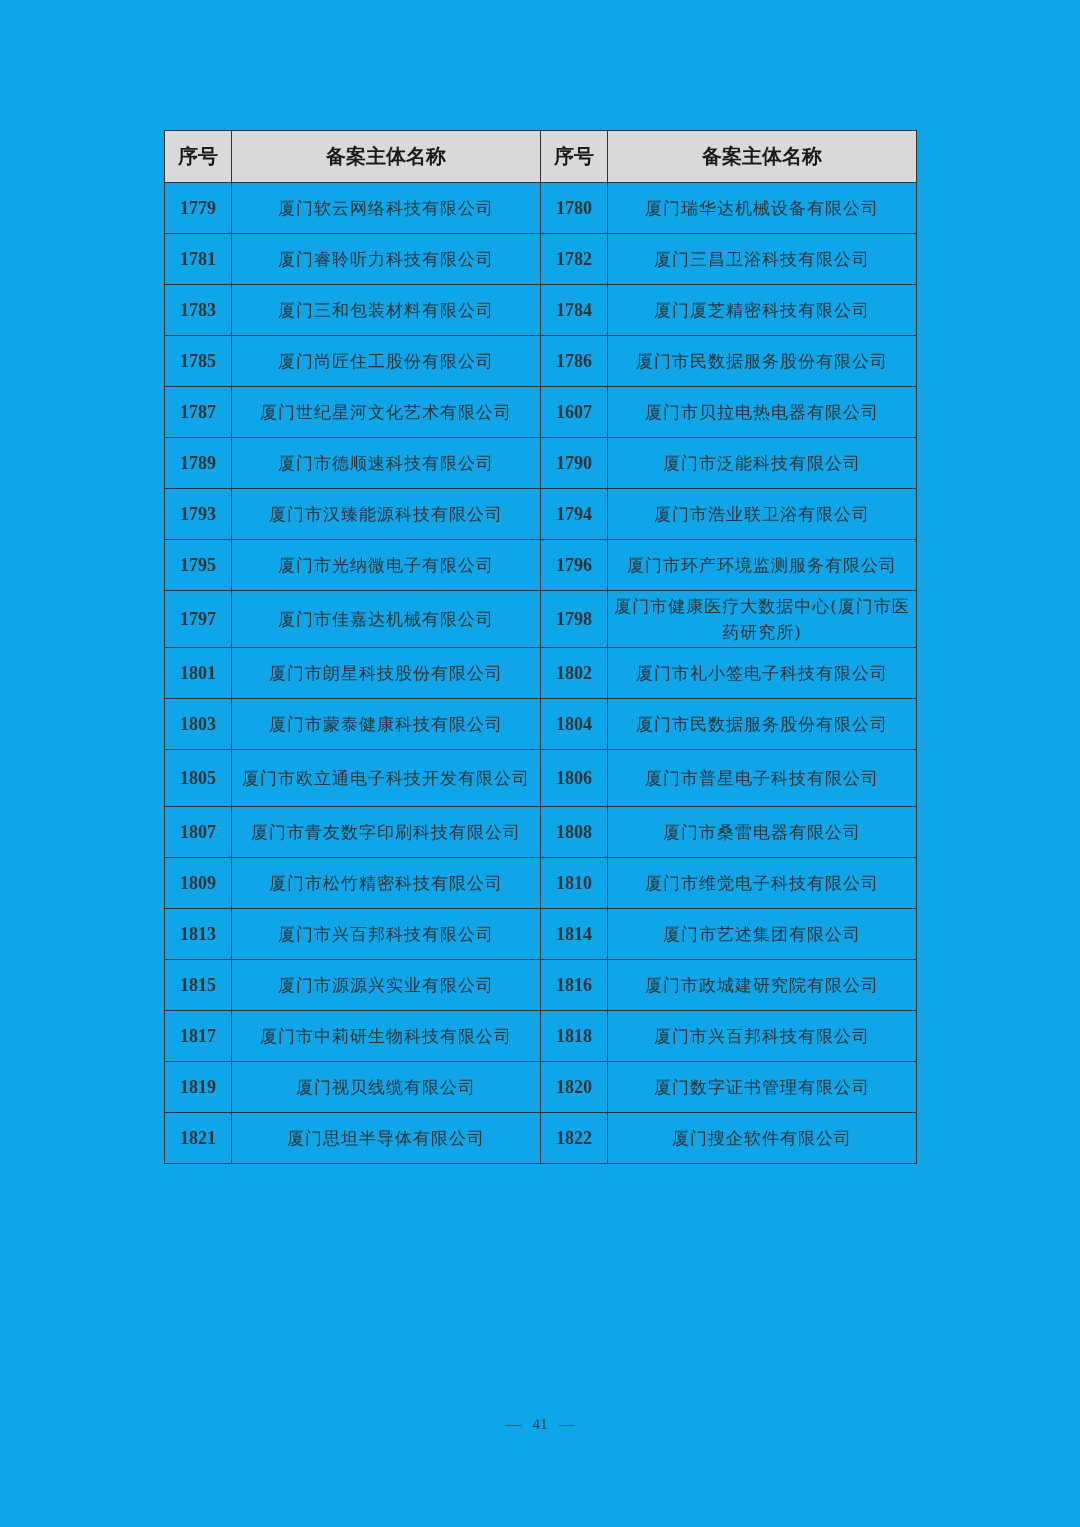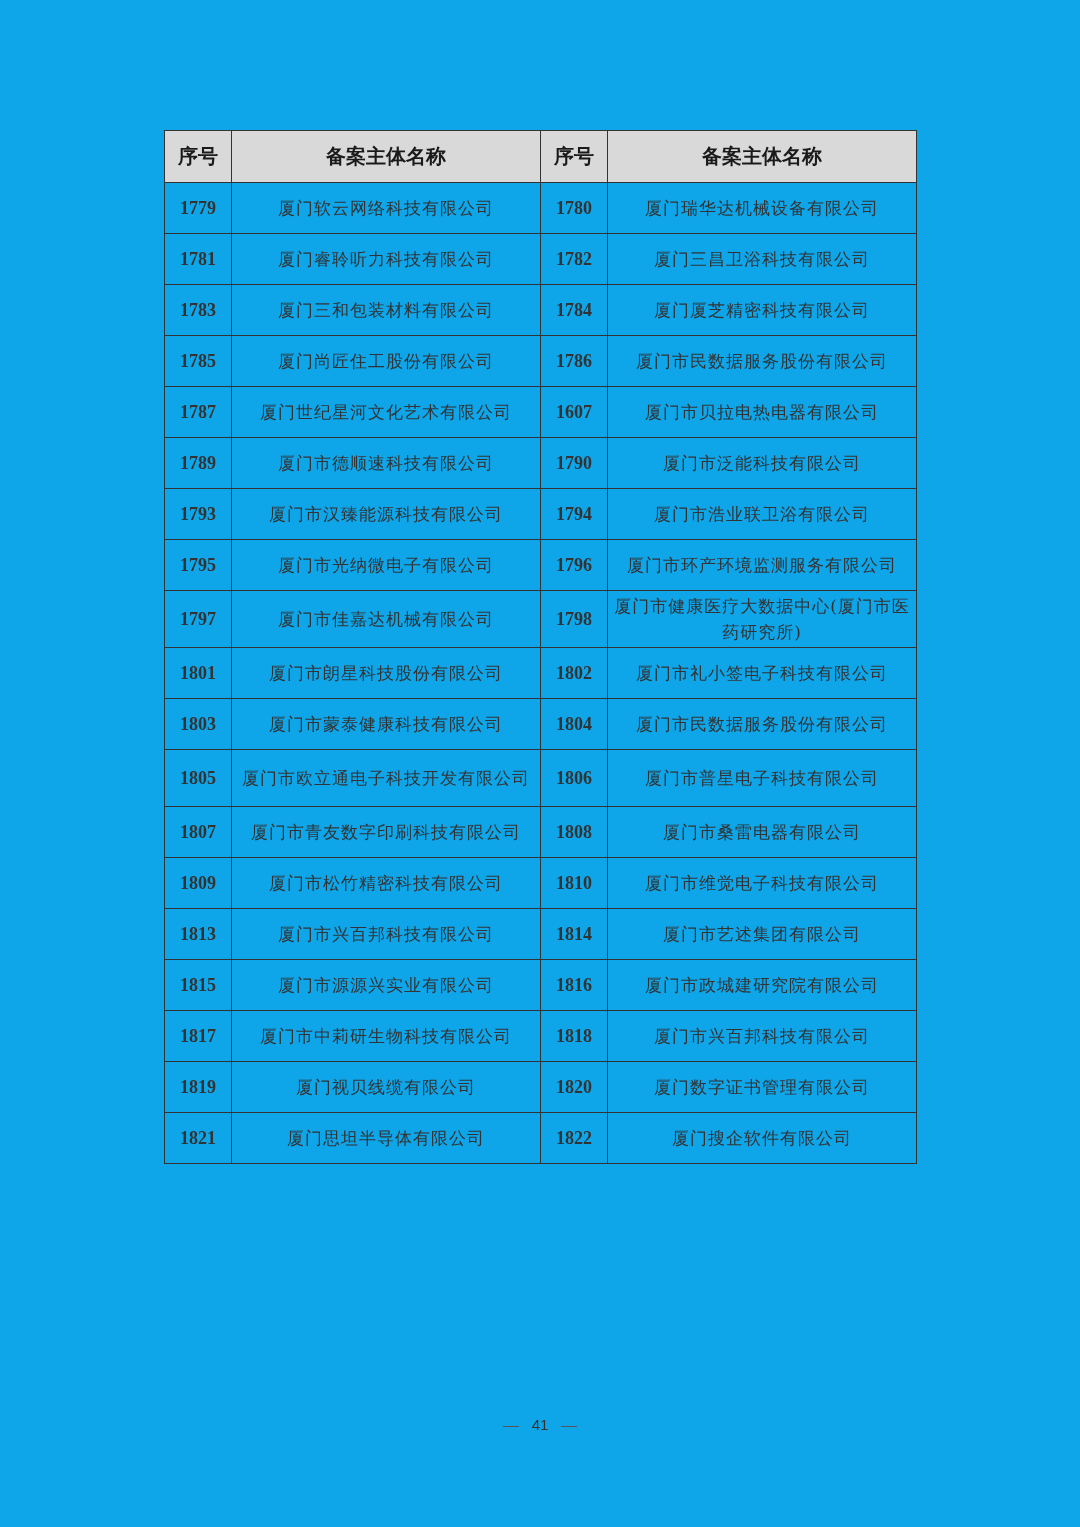--- a/index.html
+++ b/index.html
@@ -65,21 +65,21 @@
     col.c-num1 { width: 67px; }
     col.c-name1 { width: 309px; }
     col.c-num2 { width: 67px; }
     col.c-name2 { width: 309px; }
     .footer {
       position: absolute;
       left: 0;
       width: 1080px;
       top: 1416px;
       text-align: center;
-      font-family: Liberation Sans, sans-serif;
+      font-family: Liberation Serif, serif;
       font-size: 15px;
       color: #333333;
     }
     .footer .dash {
       display: inline-block;
       width: 16px;
       height: 1px;
       background: #555555;
       vertical-align: middle;
       margin: 0 8px;

